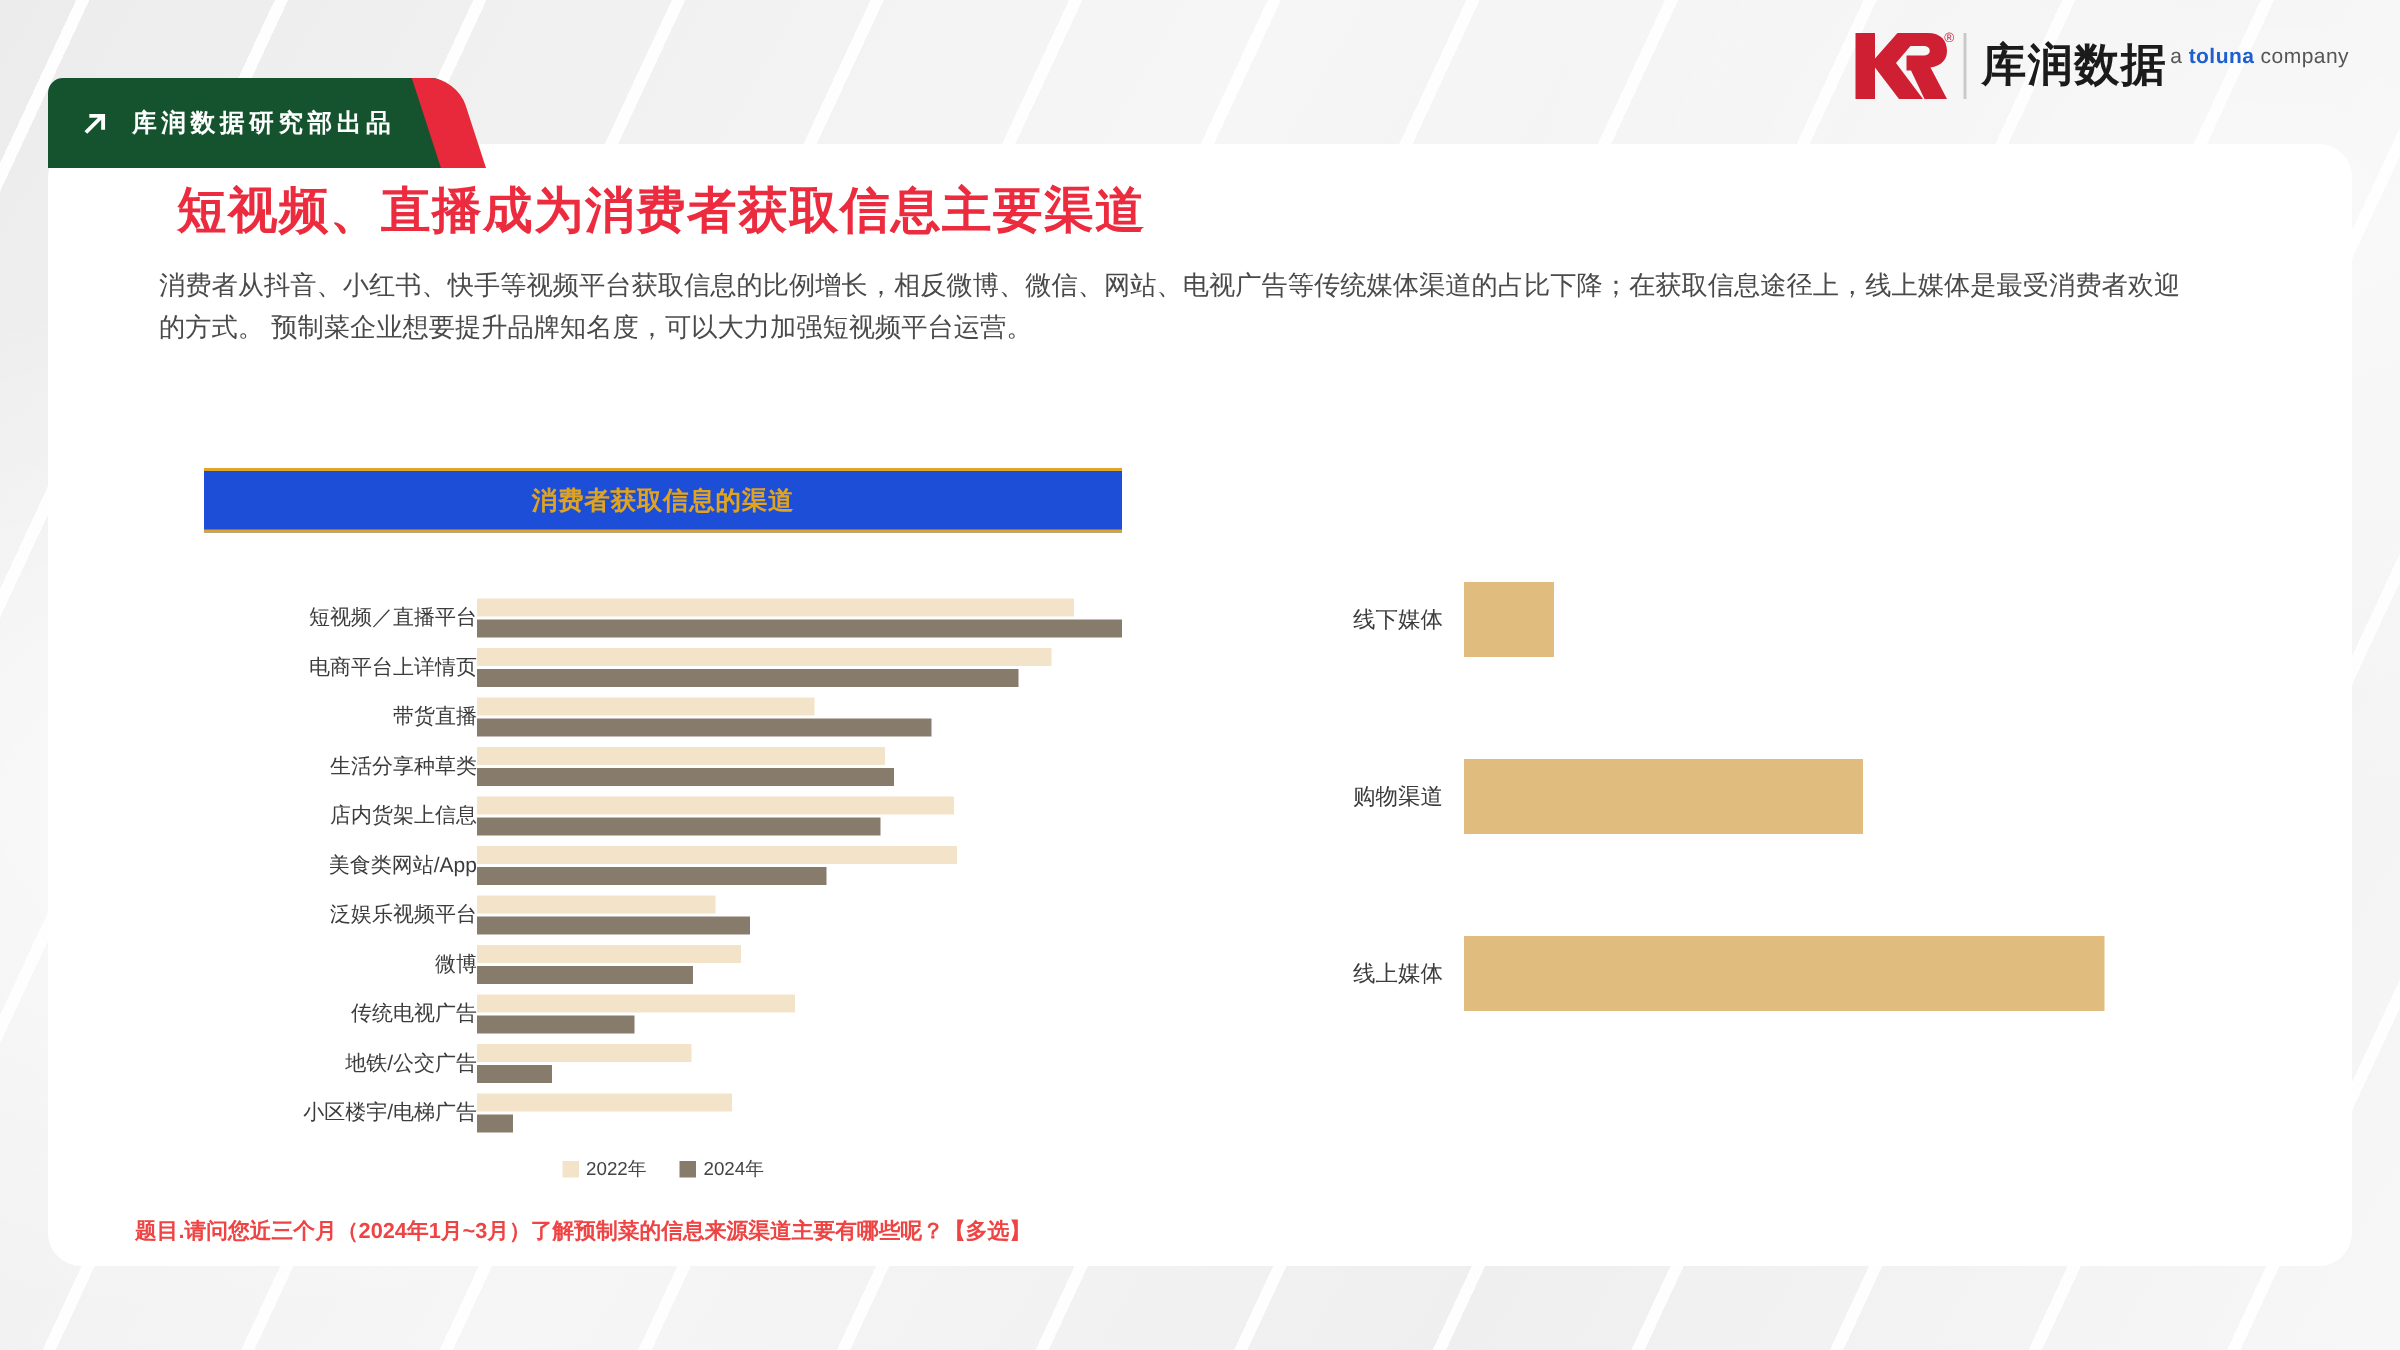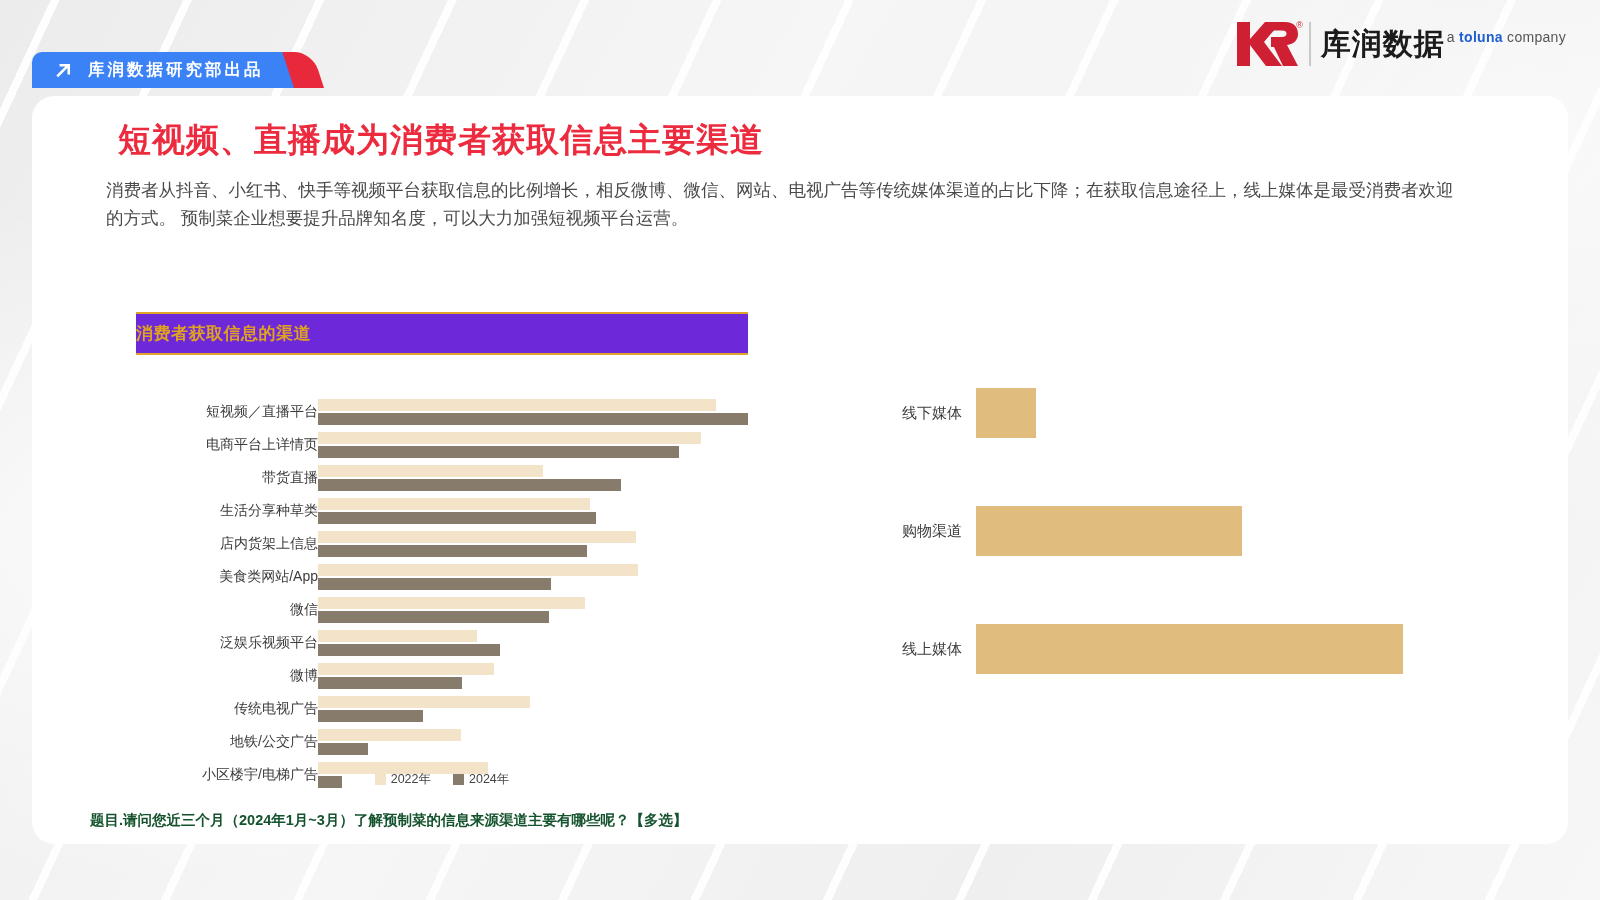--- a/index.html
+++ b/index.html
@@ -30,23 +30,23 @@
     position: absolute; inset: 0;
     background:
       radial-gradient(ellipse 700px 500px at 10% 60%, rgba(255,255,255,0.75), rgba(255,255,255,0) 70%),
       radial-gradient(ellipse 900px 600px at 95% 15%, rgba(255,255,255,0.6), rgba(255,255,255,0) 70%);
   }
 
   
   .ribbon {
     position: absolute;
     left: 32px; top: 52px;
-    height: 36px;
+    height: 60px;
     padding: 0 34px 0 22px;
-    background: #3b82f6;
+    background: #14532d;
     border-radius: 10px 10px 0 0;
     display: flex; align-items: center; gap: 14px;
     z-index: 6;
   }
   .ribbon::after {
     content: "";
     position: absolute;
     right: -26px; top: 0; bottom: 0; width: 30px;
     background: #e7293b;
     border-top-right-radius: 18px;
@@ -102,23 +102,23 @@
   }
 
   
   .panel { position: absolute; }
   .panel-left  { left: 104px;  top: 216px; width: 612px; }
   .panel-right { left: 824px;  top: 216px; width: 612px; }
 
   .panel-head {
     border-top: 2.5px solid #dfa428;
     border-bottom: 2.5px solid #dfa428;
-    background: #6d28d9;
+    background: #1d4ed8;
     height: 43px;
-    display: flex; align-items: center; 
+    display: flex; align-items: center; justify-content: center;
   }
   .panel-head-text {
     color: #e0a31f; font-size: 17px; font-weight: bold; letter-spacing: 0.5px;
   }
 
   
   .chart-left { position: relative; margin-top: 42px; height: 400px; }
   .grp-row {
     position: relative; height: 30px; margin-bottom: 3px;
     display: flex; align-items: center;
@@ -154,21 +154,21 @@
     font-size: 15px; color: #3c3c3c; white-space: nowrap;
   }
   .single-bars { position: relative; flex: 1; height: 50px; }
   .single-bar {
     position: absolute; left: 0; top: 0; height: 50px; background: #e0bc7f;
   }
 
   
   .footer {
     position: absolute; left: 58px; bottom: 14px;
-    font-size: 14.5px; color: #14532d; font-weight: bold;
+    font-size: 14.5px; color: #ef4444; font-weight: bold;
     z-index: 6; white-space: nowrap;
   }
 </style>
 </head>
 <body>
 
 <div class="bg-stripes"></div>
 <div class="bg-sweep"></div>
 
 <div class="ribbon">
@@ -241,27 +241,20 @@
             </div>
           </div>
           <div class="grp-row">
             <div class="grp-label">美食类网站/App</div>
             <div class="grp-bars">
               <div class="bar bar-a" style="width: 320.35px; background: rgb(242, 227, 201);"></div>
               <div class="bar bar-b" style="width: 233.06px; background: rgb(135, 124, 108);"></div>
             </div>
           </div>
           <div class="grp-row">
-            <div class="grp-label">微信</div>
-            <div class="grp-bars">
-              <div class="bar bar-a" style="width: 266.6px; background: rgb(242, 227, 201);"></div>
-              <div class="bar bar-b" style="width: 231.34px; background: rgb(135, 124, 108);"></div>
-            </div>
-          </div>
-          <div class="grp-row">
             <div class="grp-label">泛娱乐视频平台</div>
             <div class="grp-bars">
               <div class="bar bar-a" style="width: 159.1px; background: rgb(242, 227, 201);"></div>
               <div class="bar bar-b" style="width: 182.32px; background: rgb(135, 124, 108);"></div>
             </div>
           </div>
           <div class="grp-row">
             <div class="grp-label">微博</div>
             <div class="grp-bars">
               <div class="bar bar-a" style="width: 176.3px; background: rgb(242, 227, 201);"></div>

